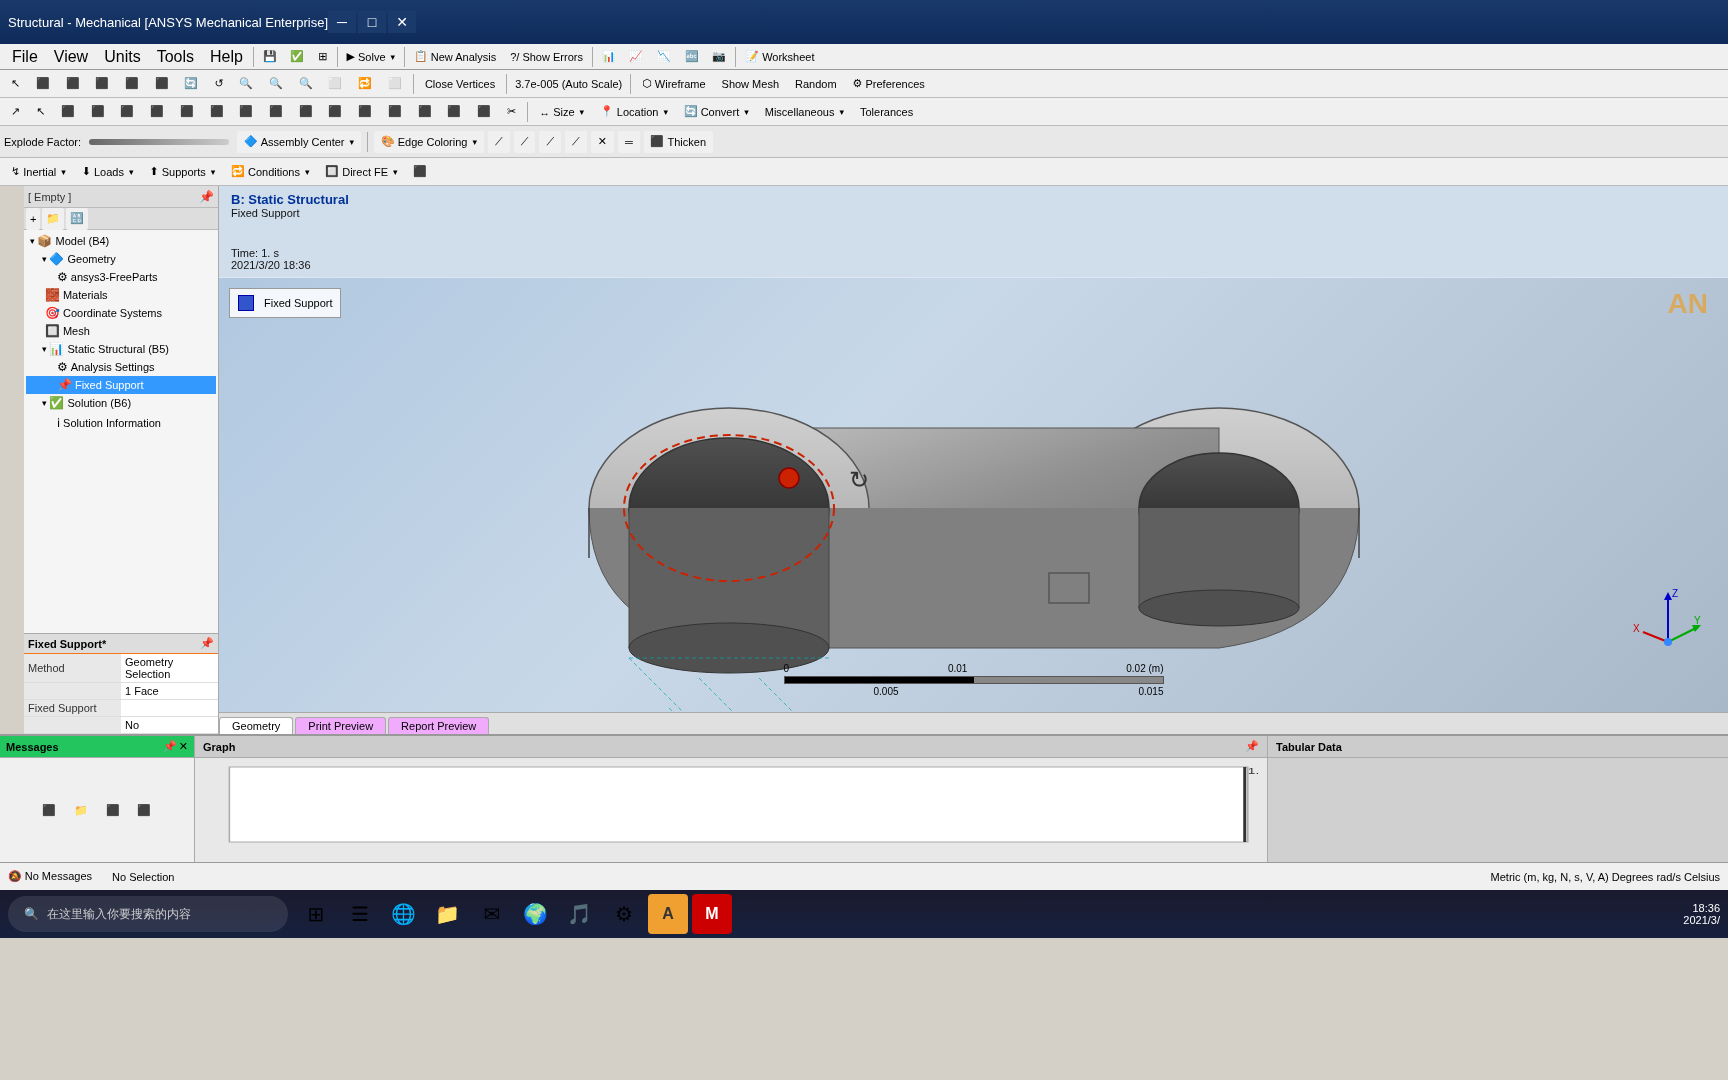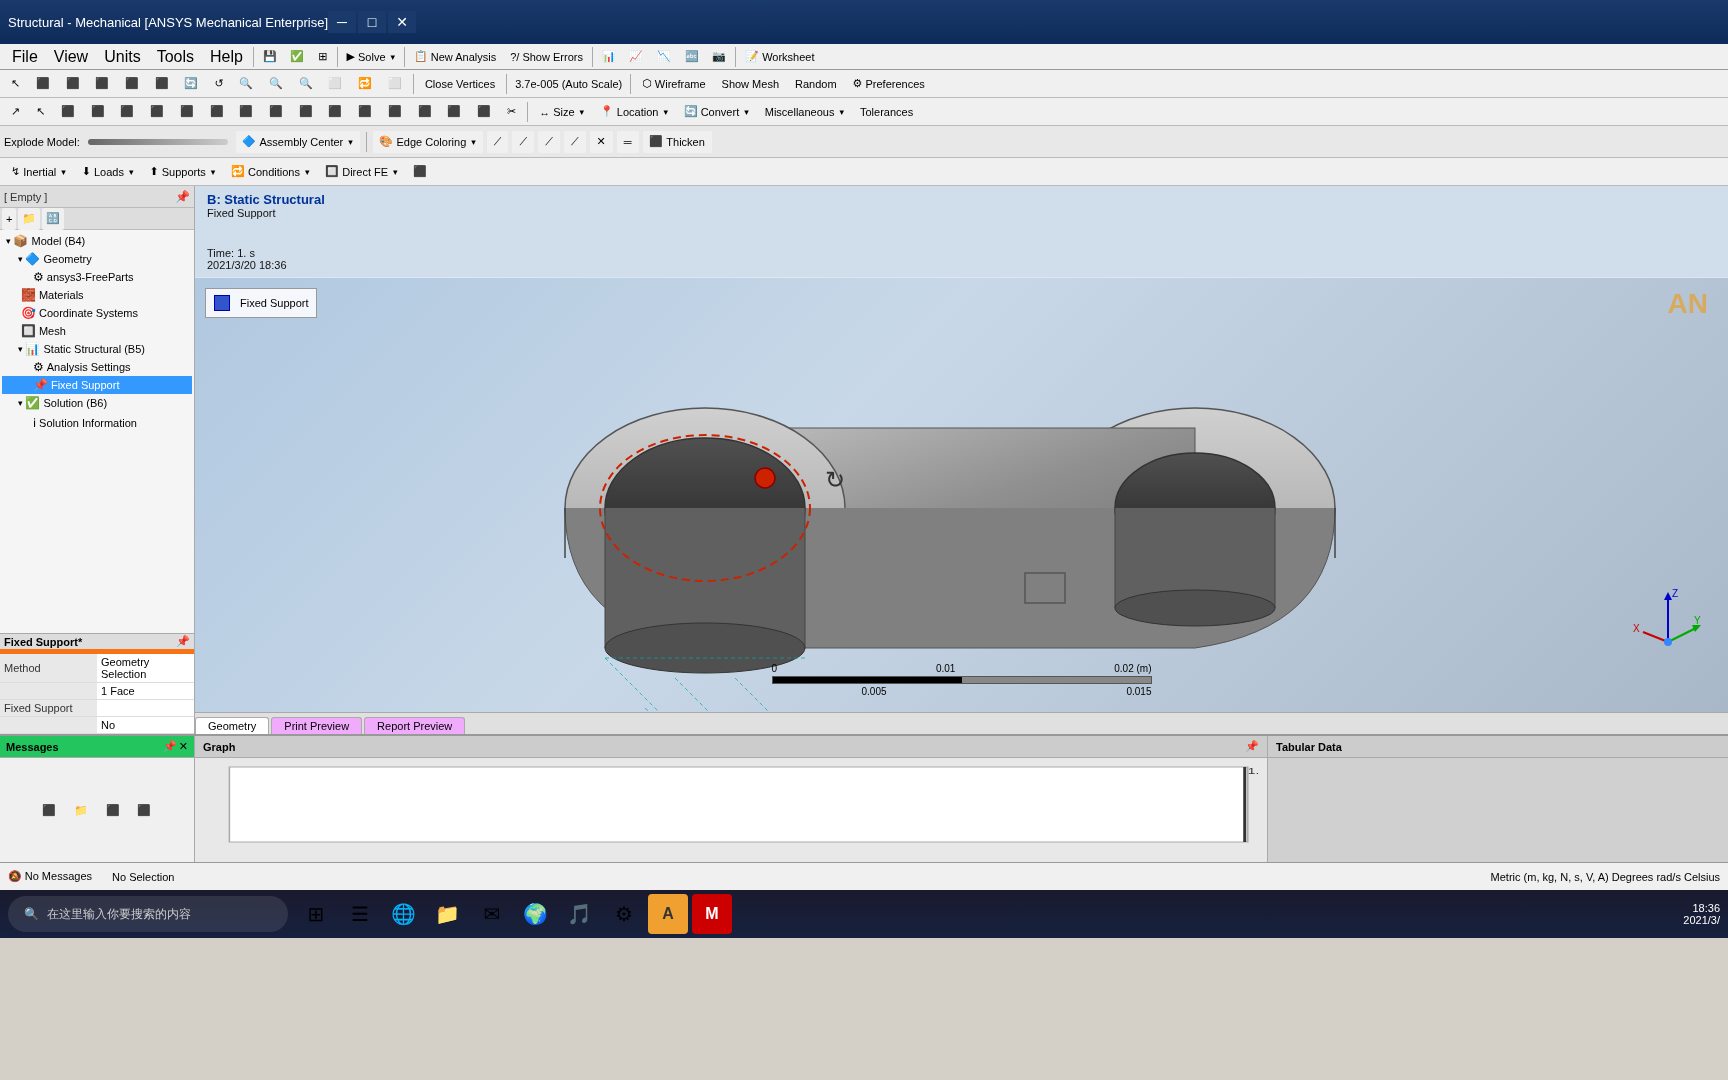--- a/index.html
+++ b/index.html
@@ -94,20 +94,21 @@
       height: calc(1080px - 28px - 26px - 28px - 28px - 28px - 32px - 28px - 28px - 30px);
     }
 
     
     #left-panel {
       width: 195px;
       background: #f5f5f5;
       border-right: 1px solid #aaa;
       display: flex;
       flex-direction: column;
+      margin-left: 24px;
     }
 
     #tree-header {
       height: 22px;
       background: #ddd;
       border-bottom: 1px solid #bbb;
       display: flex;
       align-items: center;
       padding: 0 4px;
       font-size: 11px;
@@ -135,21 +136,21 @@
     .tree-icon { margin-right: 3px; font-size: 12px; }
 
     
     #props-panel {
       border-top: 1px solid #aaa;
       background: #f5f5f5;
     }
     #props-header {
       height: 20px;
       background: #ddd;
-      border-bottom: 5px solid #f97316;
+      border-bottom: 1px solid #f97316;
       display: flex;
       align-items: center;
       justify-content: space-between;
       padding: 0 4px;
       font-size: 11px;
       font-weight: bold;
     }
     .props-table {
       width: 100%;
       border-collapse: collapse;
@@ -498,21 +499,21 @@
   <button class="tb-btn">
     <span>Miscellaneous</span>
     <span class="dropdown-arrow">▾</span>
   </button>
   <button class="tb-btn">
     <span>Tolerances</span>
   </button>
 </div>
 
 <div id="toolbar4">
-  <span style="font-size:11px;">Explode Model:</span>
+  <span style="font-size:11px;">Explode Factor:</span>
   <div style="width:140px; height:6px; background: linear-gradient(to right, #666, #ccc); border-radius:3px; margin: 0 4px;"></div>
   <button class="tb-btn">
     <span>🔷</span>
     <span>Assembly Center</span>
     <span class="dropdown-arrow">▾</span>
   </button>
   <div class="tb-sep"></div>
   <button class="tb-btn">
     <span>🎨</span>
     <span>Edge Coloring</span>

